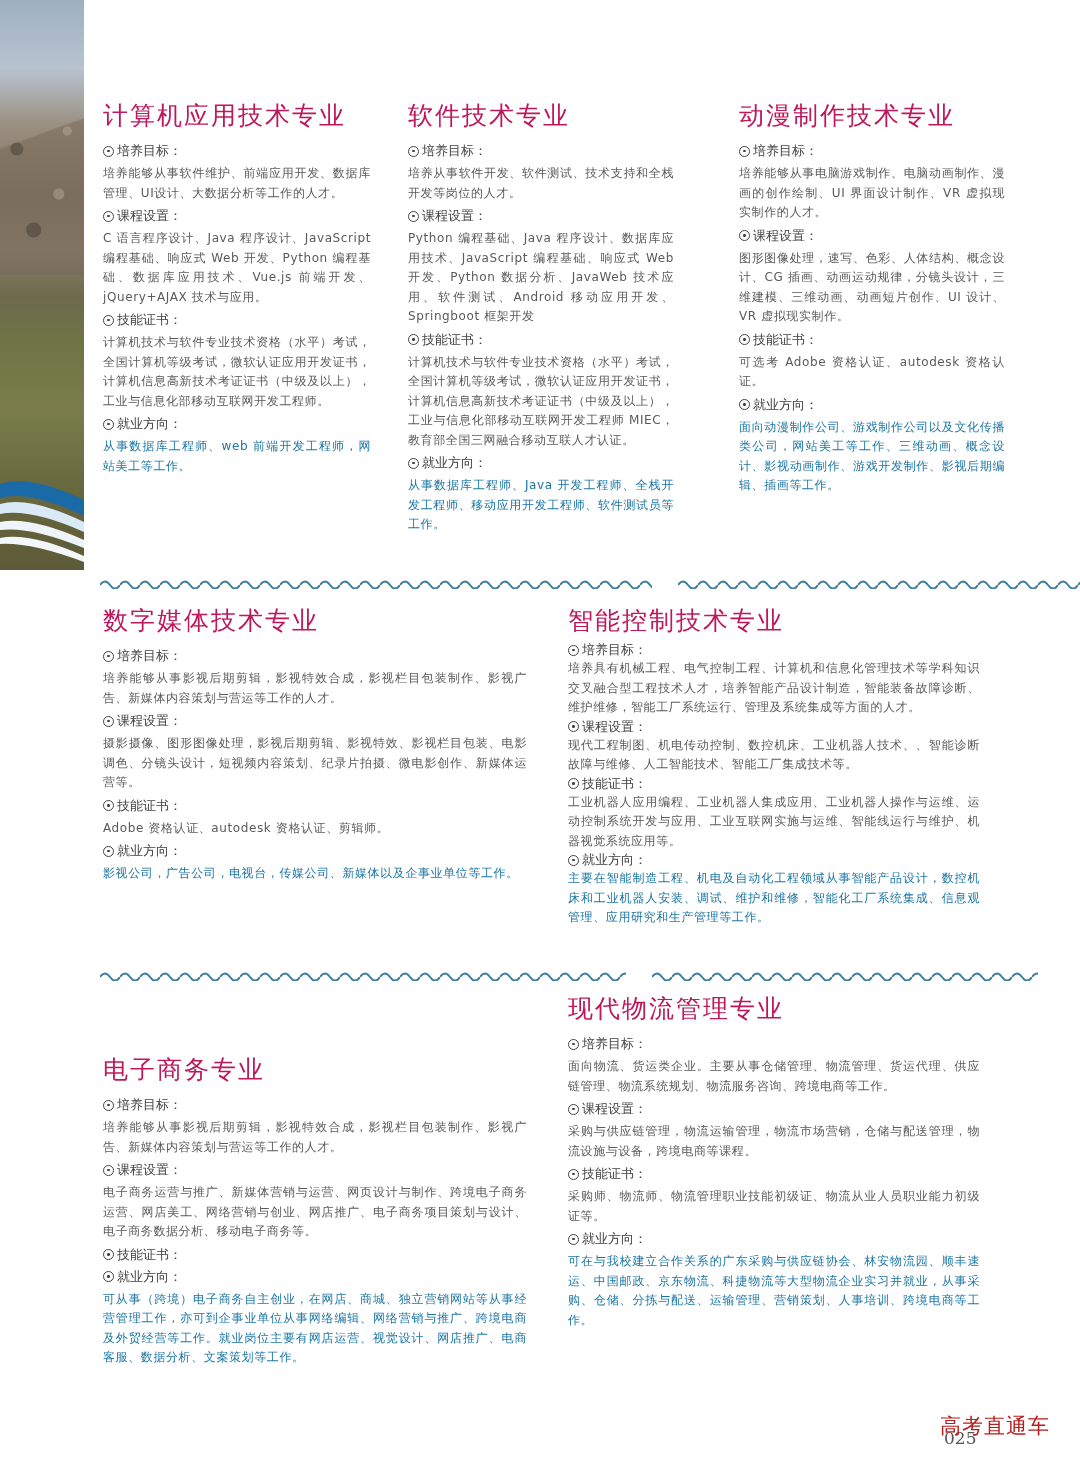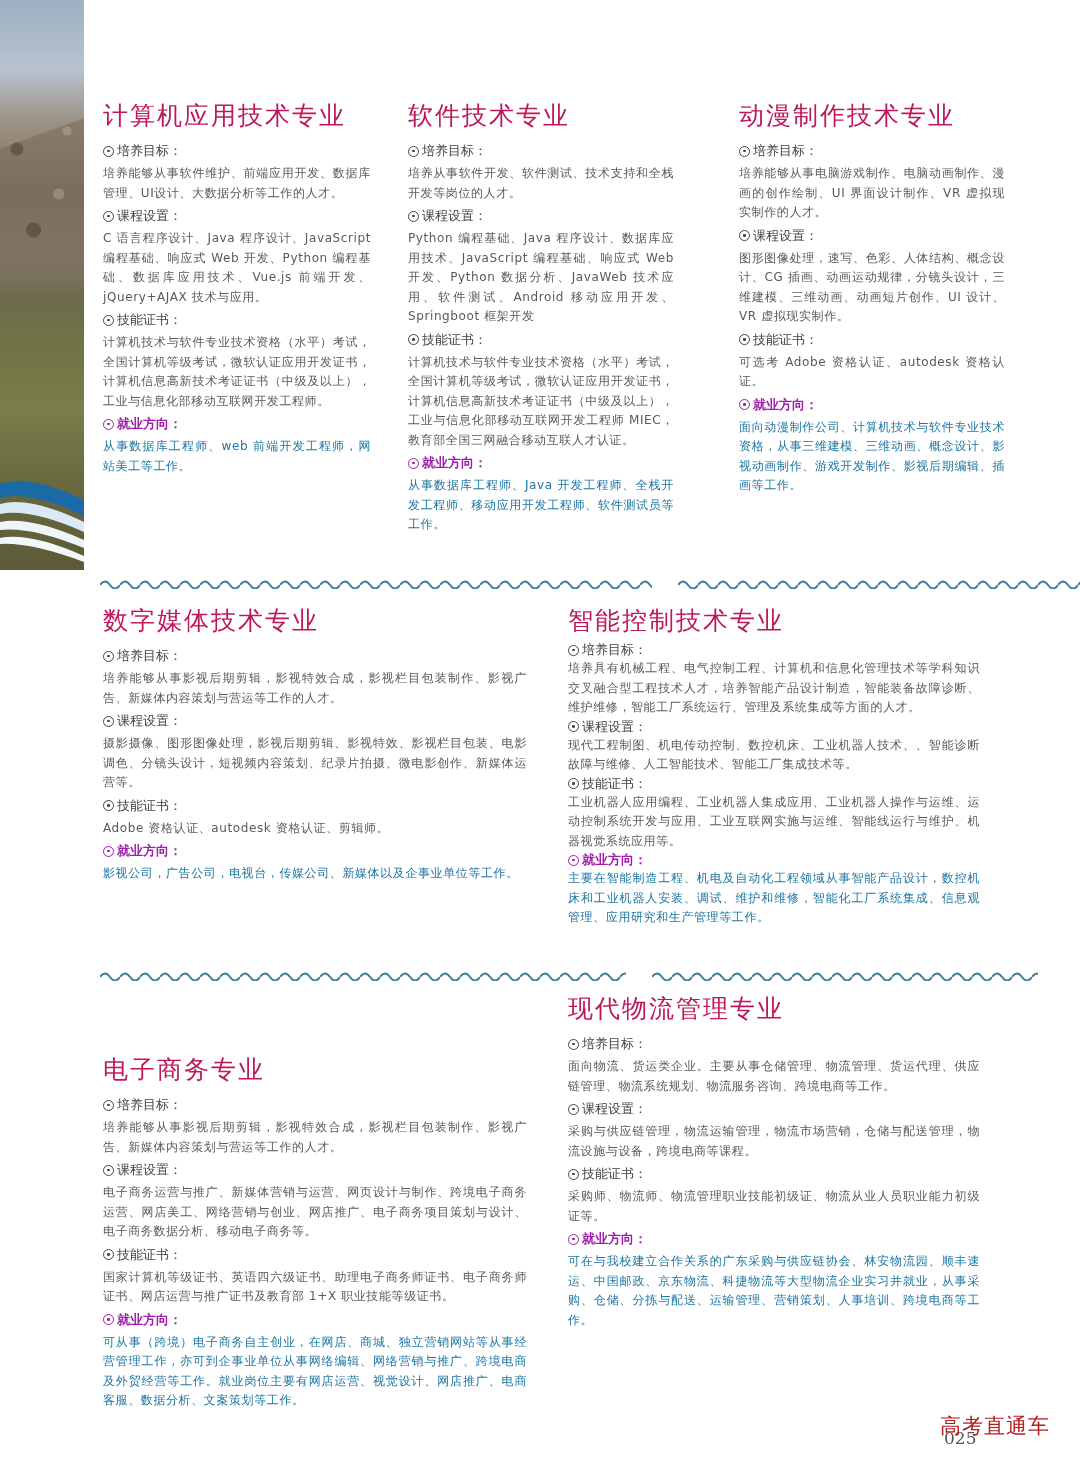--- a/index.html
+++ b/index.html
@@ -26,21 +26,21 @@
   .section { position: absolute; }
   .major-title {
     font-family: "DejaVu Serif", "Liberation Serif", serif;
     font-size: 25px; color: #be185d; letter-spacing: 2px; font-weight: normal;
     line-height: 32px; margin-bottom: 10px;
   }
   .sub-head {
     font-size: 13px; color: #444444; line-height: 18px; margin-top: 4px; margin-bottom: 4px;
     display: flex; align-items: center;
   }
-  .sub-head.blue { color: #a21caf; font-weight: bold; }
+  .sub-head.blue { color: #404040; }
   .sub-head .bullet {
     display: inline-block; width: 11px; height: 11px; border: 1.3px solid currentColor;
     border-radius: 50%; position: relative; margin-right: 3px; flex: none;
   }
   .sub-head .bullet::after {
     content: ""; position: absolute; left: 3px; top: 3px; width: 2.5px; height: 2.5px;
     background: currentColor; border-radius: 50%;
   }
   .body-text {
     font-size: 12px; line-height: 19.5px; color: #5a5a5a; letter-spacing: 0.6px;
@@ -134,21 +134,21 @@
   <p class="body-text">图形图像处理，速写、色彩、人体结构、概念设计、CG 插画、动画运动规律，分镜头设计，三维建模、三维动画、动画短片创作、UI 设计、VR 虚拟现实制作。</p>
   <div class="sub-head">
       <span class="bullet"></span>
       <span>技能证书：</span>
     </div>
   <p class="body-text">可选考 Adobe 资格认证、autodesk 资格认证。</p>
   <div class="sub-head blue">
       <span class="bullet"></span>
       <span>就业方向：</span>
     </div>
-  <p class="body-text blue">面向动漫制作公司、计算机技术与软件专业技术资格，从事三维建模、三维动画、概念设计、影视动画制作、游戏开发制作、影视后期编辑、插画等工作。</p>
+  <p class="body-text blue">面向动漫制作公司、游戏制作公司以及文化传播类公司，网站美工等工作、三维动画、概念设计、影视动画制作、游戏开发制作、影视后期编辑、插画等工作。</p>
 </div>
 
 <svg class="wave" style="left:100px; top:577px;" width="552" height="12">
   <defs>
       <pattern id="wv1" width="20" height="12" patternUnits="userSpaceOnUse">
         <path d="M0 8 Q5 1 10 8 T20 8" fill="none" stroke="#3f7f9c" stroke-width="2"></path>
       </pattern>
     </defs>
   <rect width="552" height="12" fill="url(#wv1)"></rect>
 </svg>
@@ -220,21 +220,20 @@
   <p class="body-text">培养能够从事影视后期剪辑，影视特效合成，影视栏目包装制作、影视广告、新媒体内容策划与营运等工作的人才。</p>
   <div class="sub-head">
       <span class="bullet"></span>
       <span>课程设置：</span>
     </div>
   <p class="body-text">电子商务运营与推广、新媒体营销与运营、网页设计与制作、跨境电子商务运营、网店美工、网络营销与创业、网店推广、电子商务项目策划与设计、电子商务数据分析、移动电子商务等。</p>
   <div class="sub-head">
       <span class="bullet"></span>
       <span>技能证书：</span>
     </div>
-  <p class="body-text">国家计算机等级证书、英语四六级证书、助理电子商务师证书、电子商务师证书、网店运营与推广证书及教育部 1+X 职业技能等级证书。</p>
   <div class="sub-head blue">
       <span class="bullet"></span>
       <span>就业方向：</span>
     </div>
   <p class="body-text blue">可从事（跨境）电子商务自主创业，在网店、商城、独立营销网站等从事经营管理工作，亦可到企事业单位从事网络编辑、网络营销与推广、跨境电商及外贸经营等工作。就业岗位主要有网店运营、视觉设计、网店推广、电商客服、数据分析、文案策划等工作。</p>
 </div>
 
 <div class="section" style="left:568px; top:993px; width:412px;">
   <h2 class="major-title">现代物流管理专业</h2>
   <div class="sub-head">

